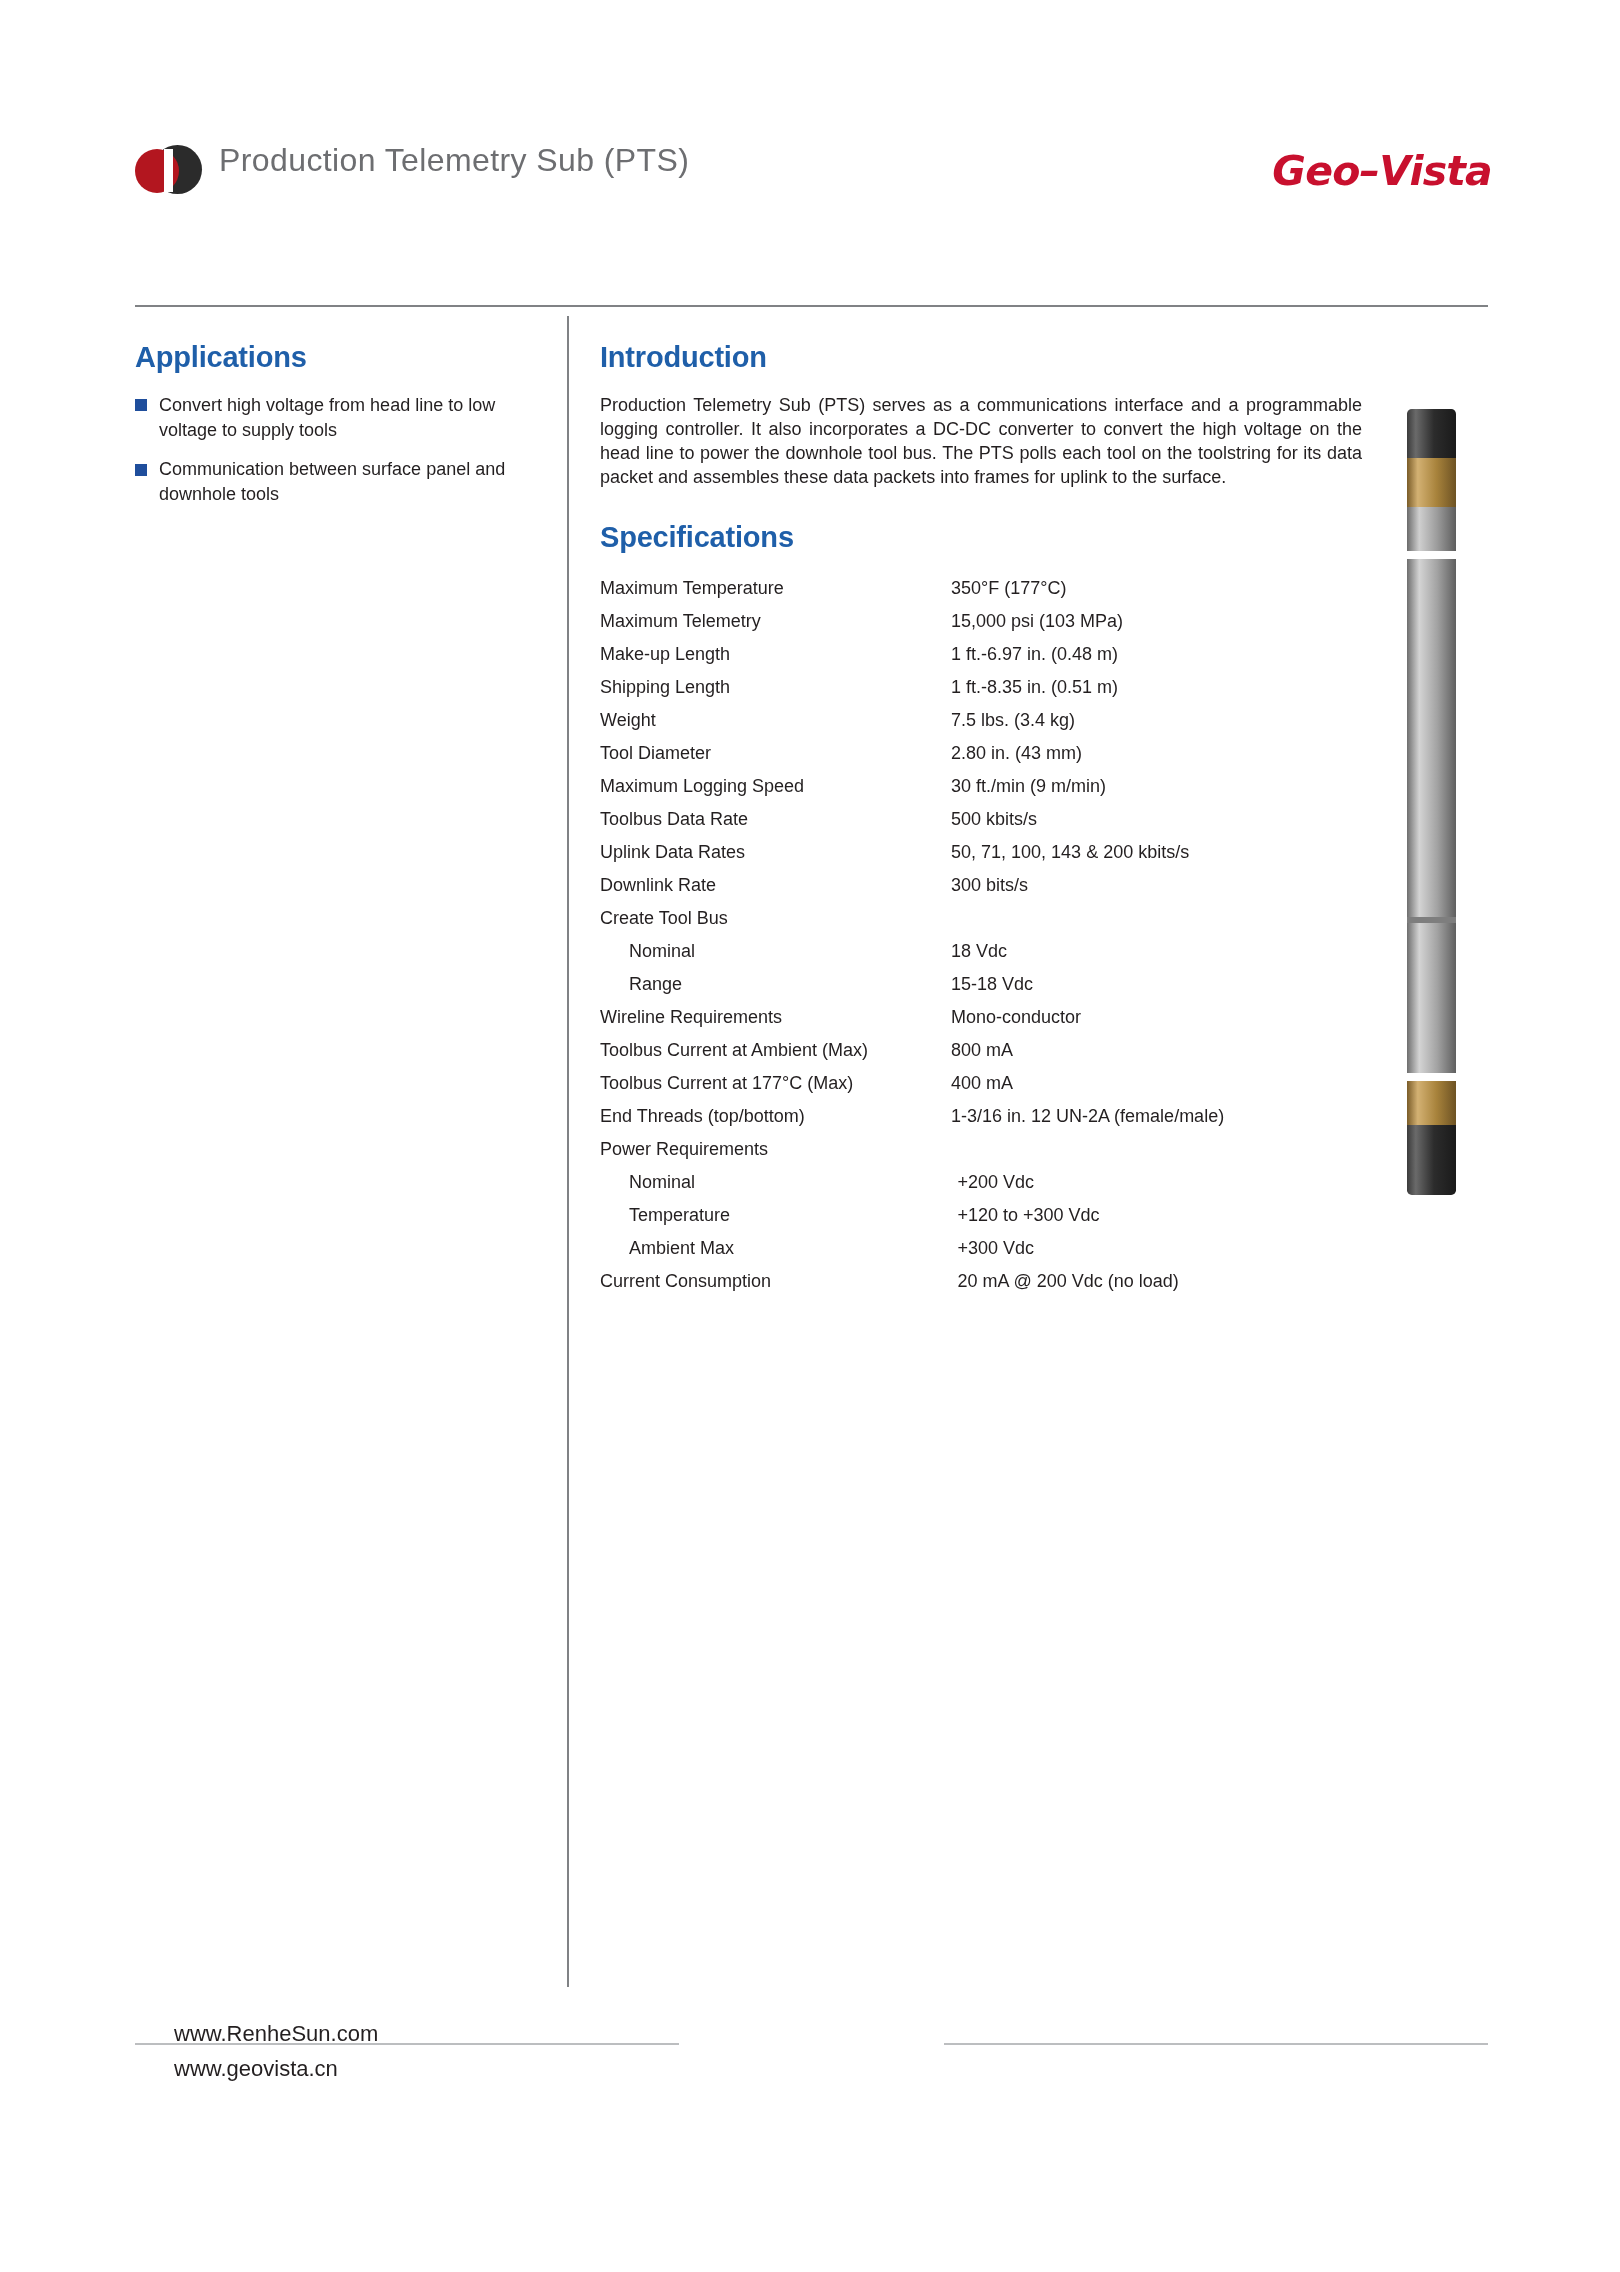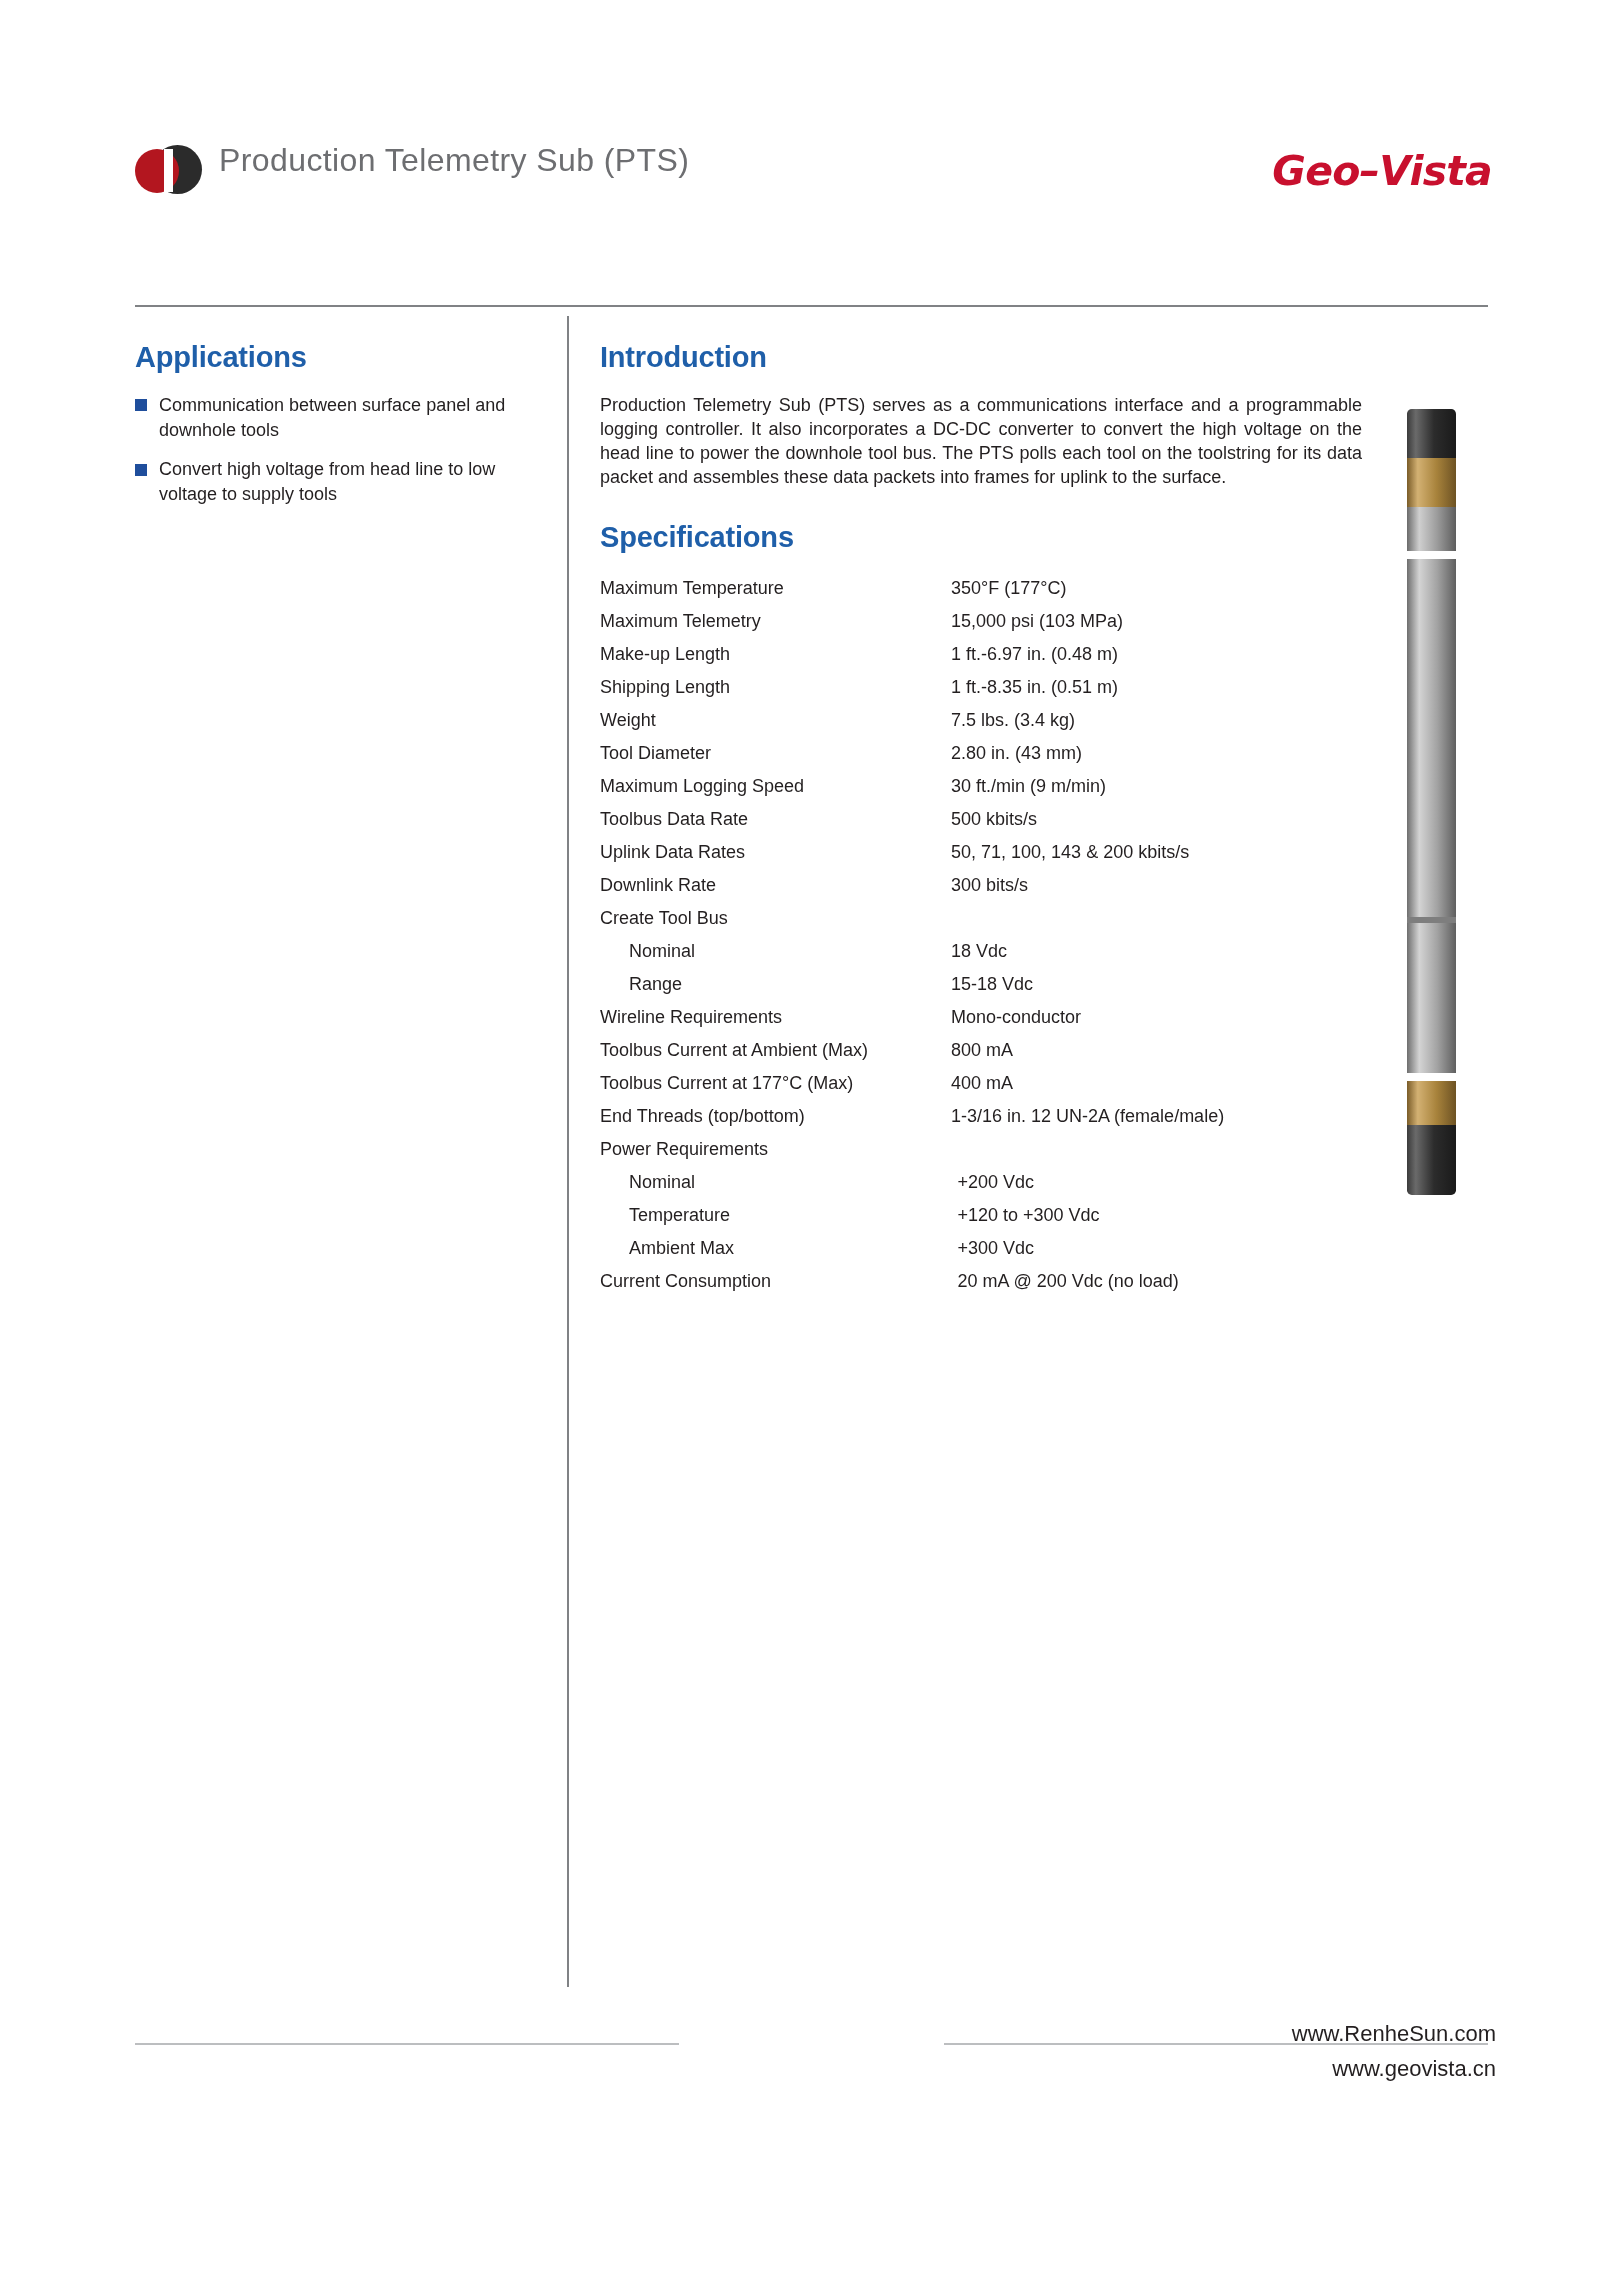--- a/index.html
+++ b/index.html
@@ -238,24 +238,24 @@
   .footer .line-right {
     position: absolute;
     right: 0px;
     top: 27px;
     width: 544px;
     height: 1.6px;
     background: #bcbec0;
   }
   .footer .urls {
     position: absolute;
-    left: 8px;
+    left: 1px;
     top: 0;
     width: 1353px;
-    text-align: right;
+    text-align: left;
   }
   .footer .url {
     display: block;
     font-size: 22px;
     line-height: 35px;
     color: #231f20;
   }
   .footer .url1 { margin-left: 38px; }
   .footer .url2 { margin-left: 38px; }
 </style>
@@ -275,25 +275,25 @@
   </div>
 
   <div class="rule-top"></div>
   <div class="col-divider"></div>
 
   <div class="left-col">
     <h2 class="h-section">Applications</h2>
 
     <div class="bullet-item">
       <span class="sq"></span>
-      <span>Communication between surface panel and downhole tools</span>
+      <span>Convert high voltage from head line to low voltage to supply tools</span>
     </div>
     <div class="bullet-item">
       <span class="sq"></span>
-      <span>Convert high voltage from head line to low voltage to supply tools</span>
+      <span>Communication between surface panel and downhole tools</span>
     </div>
   </div>
 
   <div class="right-col">
     <h2 class="h-section">Introduction</h2>
     <p class="intro-p">Production Telemetry Sub (PTS) serves as a communications interface and a programmable logging controller. It also incorporates a DC-DC converter to convert the high voltage on the head line to power the downhole tool bus. The PTS polls each tool on the toolstring for its data packet and assembles these data packets into frames for uplink to the surface.</p>
 
     <h2 class="spec-head">Specifications</h2>
 
     <table class="specs">

